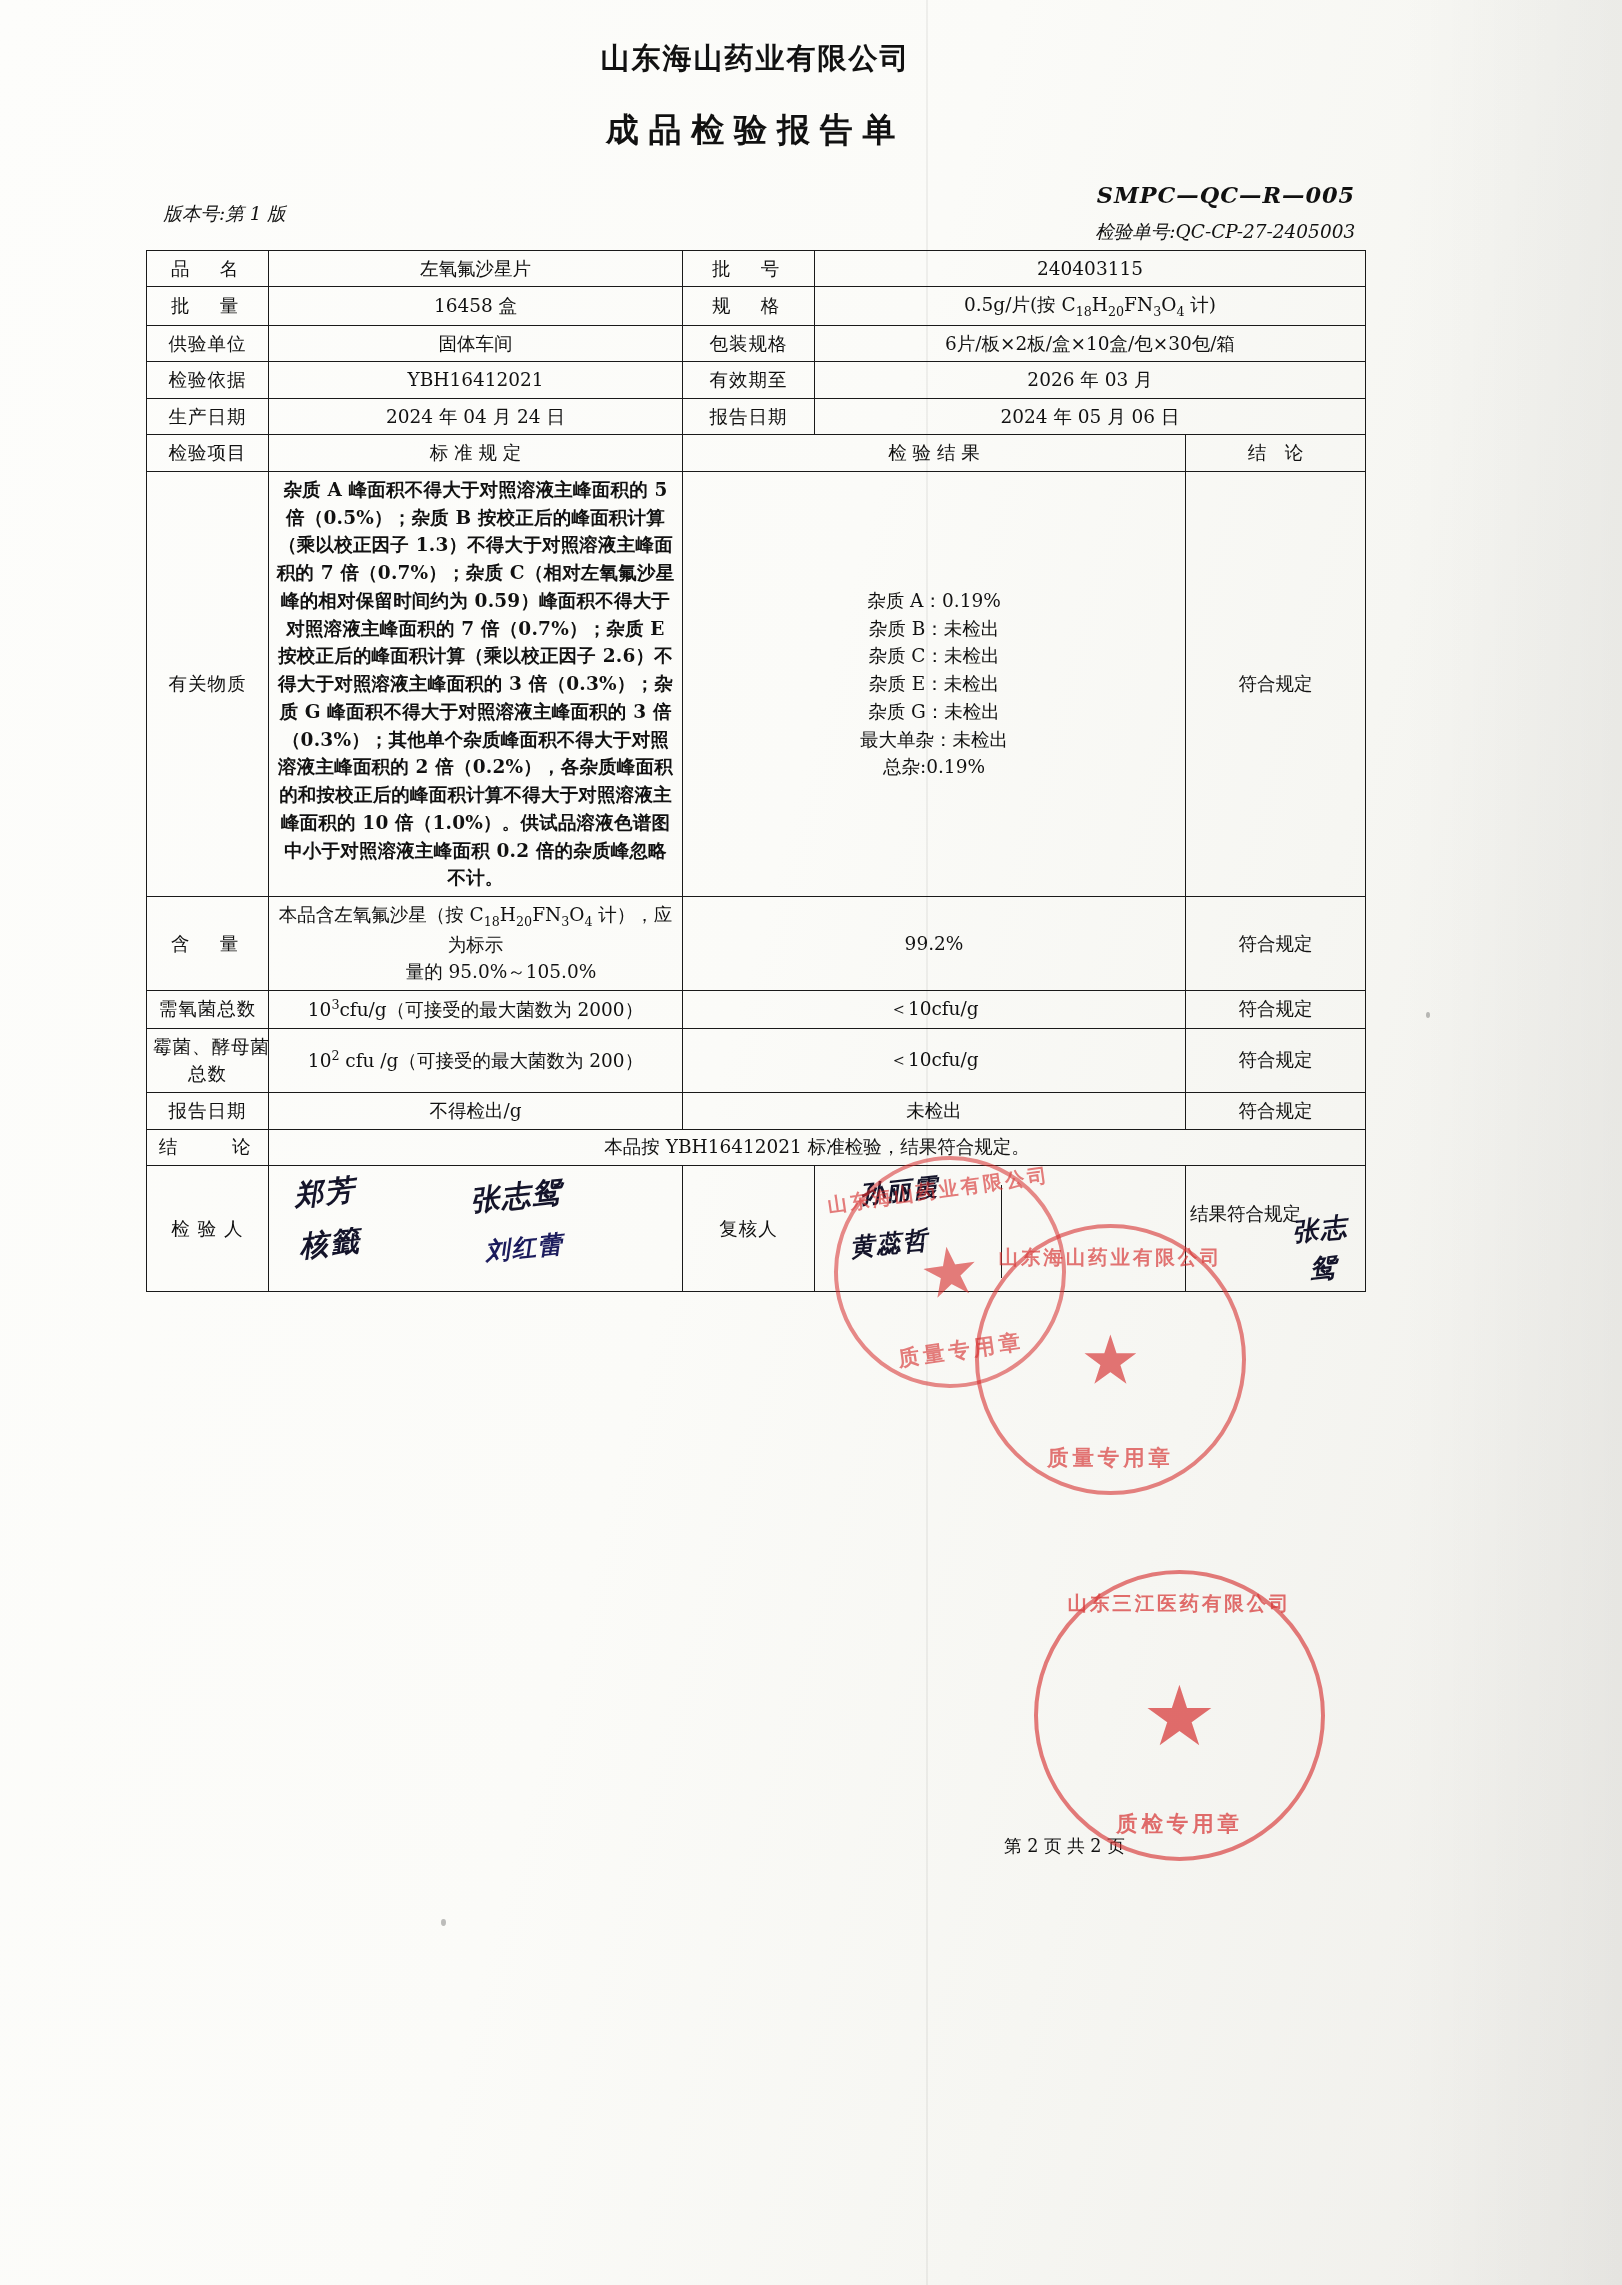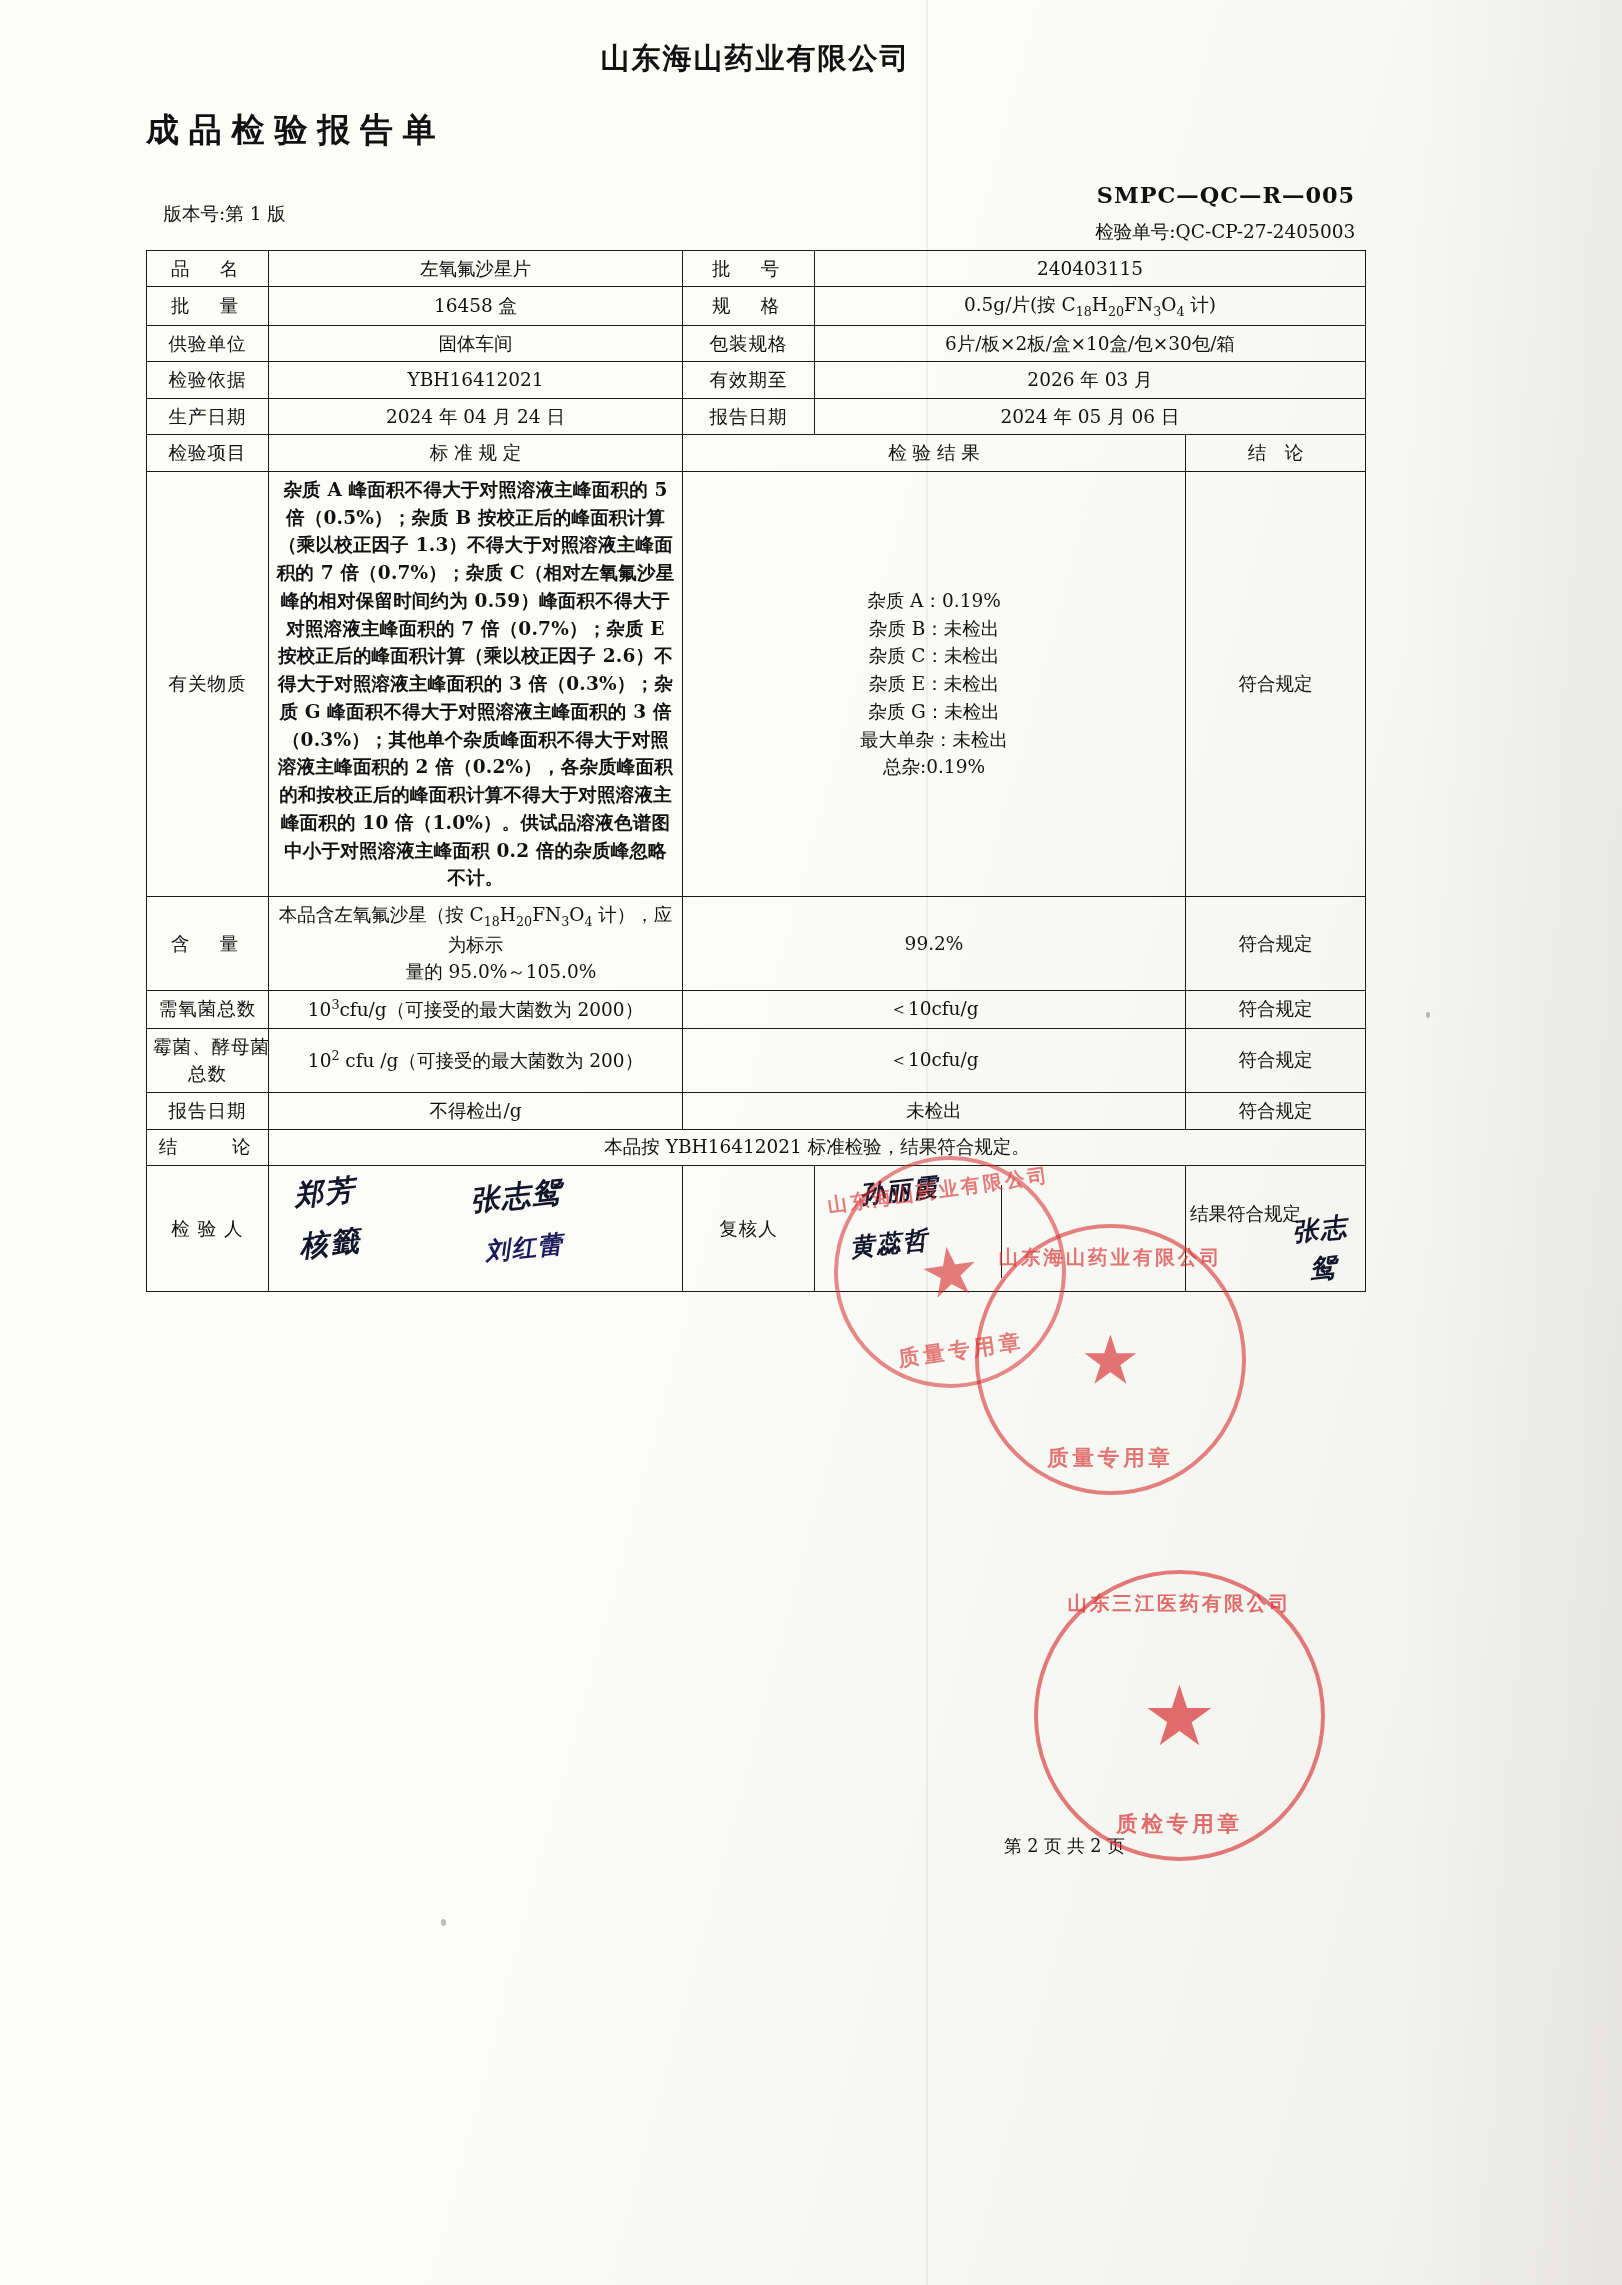--- a/index.html
+++ b/index.html
@@ -43,31 +43,33 @@
 
   .title1 {
     text-align: center;
     font-size: 29px;
     letter-spacing: 2px;
     font-family: "DejaVu Serif", "Liberation Serif", serif;
     font-weight: 600;
     margin-top: 9.8px;
   }
   .title2 {
+    text-align: center;
     font-size: 33px;
     letter-spacing: 9.8px;
     font-family: "DejaVu Serif", "Liberation Serif", serif;
     font-weight: 700;
     margin-top: 29px;
   }
 
   .meta-row {
     position: relative;
     height: 68px;
     margin-top: 29px;
+    font-style: italic;
   }
   .ver {
     position: absolute;
     left: 17.6px;
     top: 19.5px;
     font-size: 18.5px;
     font-family: "DejaVu Serif", "Liberation Serif", serif;
   }
   .code {
     position: absolute;

